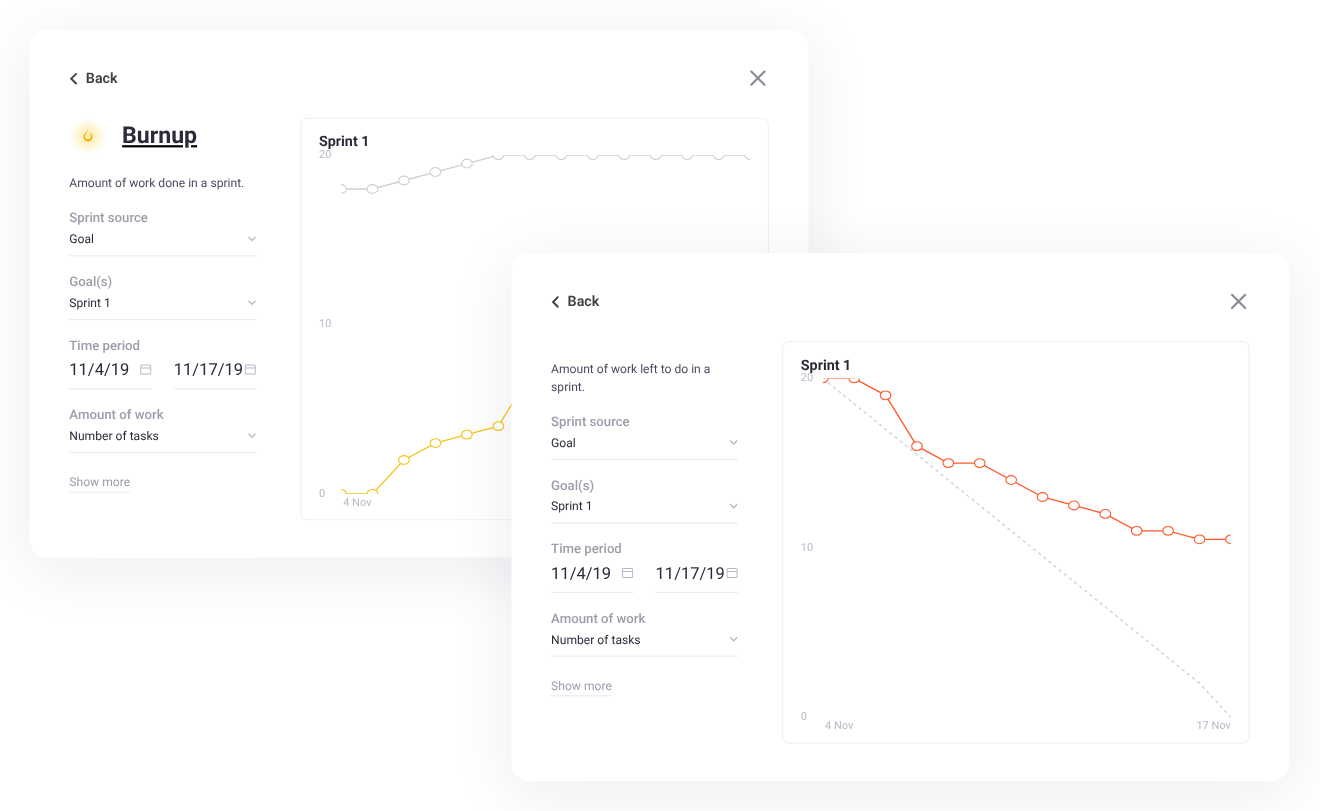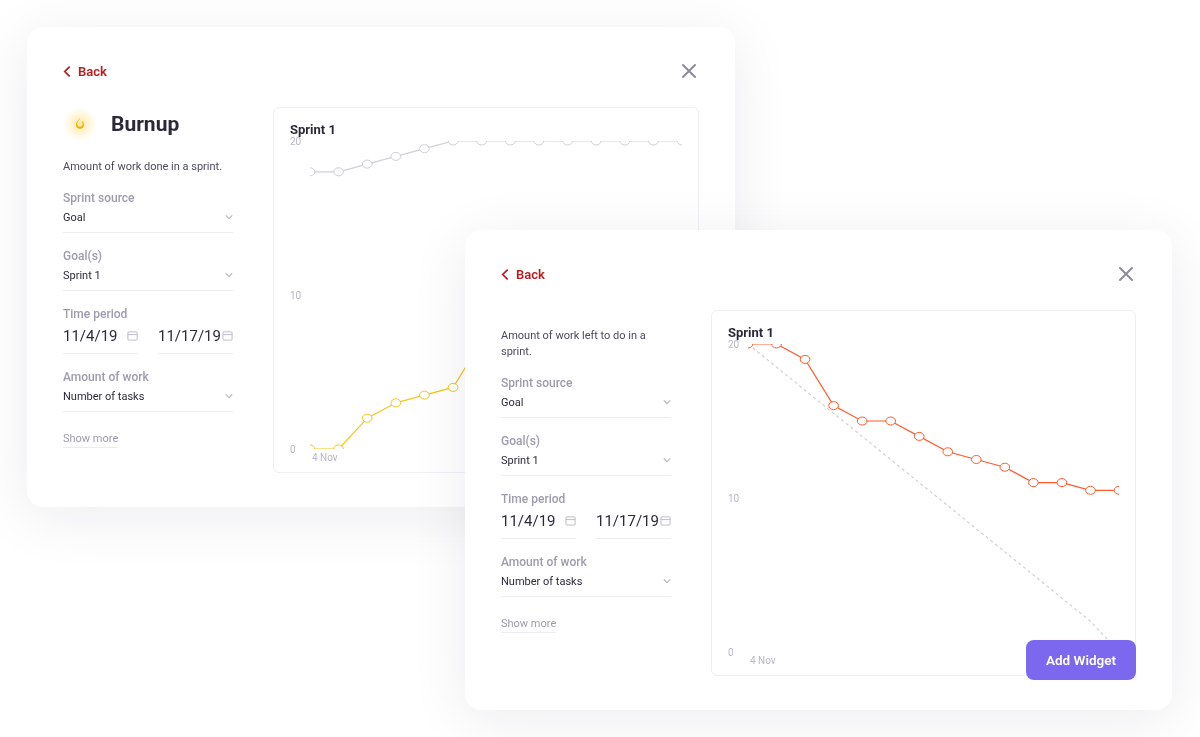--- a/index.html
+++ b/index.html
@@ -7,27 +7,27 @@
   .card {
     background: #fff;
     border-radius: 16px;
     box-shadow: 0 10px 60px rgba(30,30,60,0.08);
     position: absolute;
     padding: 34px 36px 30px 36px;
   }
   .card-burnup { left: 27px; top: 27px; width: 708px; height: 480px; }
   .card-burndown { left: 465px; top: 230px; width: 707px; height: 480px; }
   .card-header { display: flex; align-items: center; justify-content: space-between; }
-  .back { display: inline-flex; align-items: center; gap: 8px; color: #b91c1c; font-size: 13px; font-weight: 600; cursor: pointer; }
+  .back { display: inline-flex; align-items: center; gap: 8px; color: #404040; font-size: 13px; font-weight: 600; cursor: pointer; }
   .back svg { width: 7px; height: 11px; }
   .close-btn { width: 20px; height: 20px; cursor: pointer; color: #8c8b99; display: flex; align-items: center; justify-content: center; }
   .close-btn svg { width: 16px; height: 16px; }
   .body { display: flex; gap: 40px; margin-top: 26px; height: calc(100% - 50px); }
   .form-col { width: 170px; flex-shrink: 0; }
-  .title-row { display: flex; align-items: center; gap: 14px; }
+  .title-row { display: flex; align-items: center; gap: 14px; text-decoration: underline; }
   .icon-badge { width: 34px; height: 34px; border-radius: 50%; display: flex; align-items: center; justify-content: center; }
   .icon-badge.burnup { background: radial-gradient(circle, #ffe9a8 0%, #fff 70%); color: #ecb200; }
   .icon-badge.burndown { background: #ffe1d8; color: #ff5a2c; }
   .icon-badge svg { width: 16px; height: 16px; }
   .title { font-size: 21px; font-weight: 700; color: #2b2a3a; }
   .desc { font-size: 11px; color: #4c4b5f; margin-top: 18px; line-height: 1.45; }
   .field { margin-top: 16px; }
   .field-label { font-size: 12px; color: #9d9cac; font-weight: 500; }
   .select { display: flex; align-items: center; justify-content: space-between; border-bottom: 1px solid #eceaf2; padding: 6px 0 8px; cursor: pointer; }
   .select-value { font-size: 11px; color: #2b2a3a; }
@@ -265,14 +265,13 @@
             <circle cx="61.53846153846154" cy="37.5" r="1.3" fill="#fff" stroke="#ff5a2c" stroke-width="1" vector-effect="non-scaling-stroke"></circle>
             <circle cx="69.23076923076923" cy="40" r="1.3" fill="#fff" stroke="#ff5a2c" stroke-width="1" vector-effect="non-scaling-stroke"></circle>
             <circle cx="76.92307692307693" cy="45" r="1.3" fill="#fff" stroke="#ff5a2c" stroke-width="1" vector-effect="non-scaling-stroke"></circle>
             <circle cx="84.61538461538461" cy="45" r="1.3" fill="#fff" stroke="#ff5a2c" stroke-width="1" vector-effect="non-scaling-stroke"></circle>
             <circle cx="92.3076923076923" cy="47.5" r="1.3" fill="#fff" stroke="#ff5a2c" stroke-width="1" vector-effect="non-scaling-stroke"></circle>
             <circle cx="100" cy="47.5" r="1.3" fill="#fff" stroke="#ff5a2c" stroke-width="1" vector-effect="non-scaling-stroke"></circle>
           </svg>
         </div>
     </div>
   </div>
-  <div class="add-widget">Add Widget</div>
 </div>
 
 </body></html>

